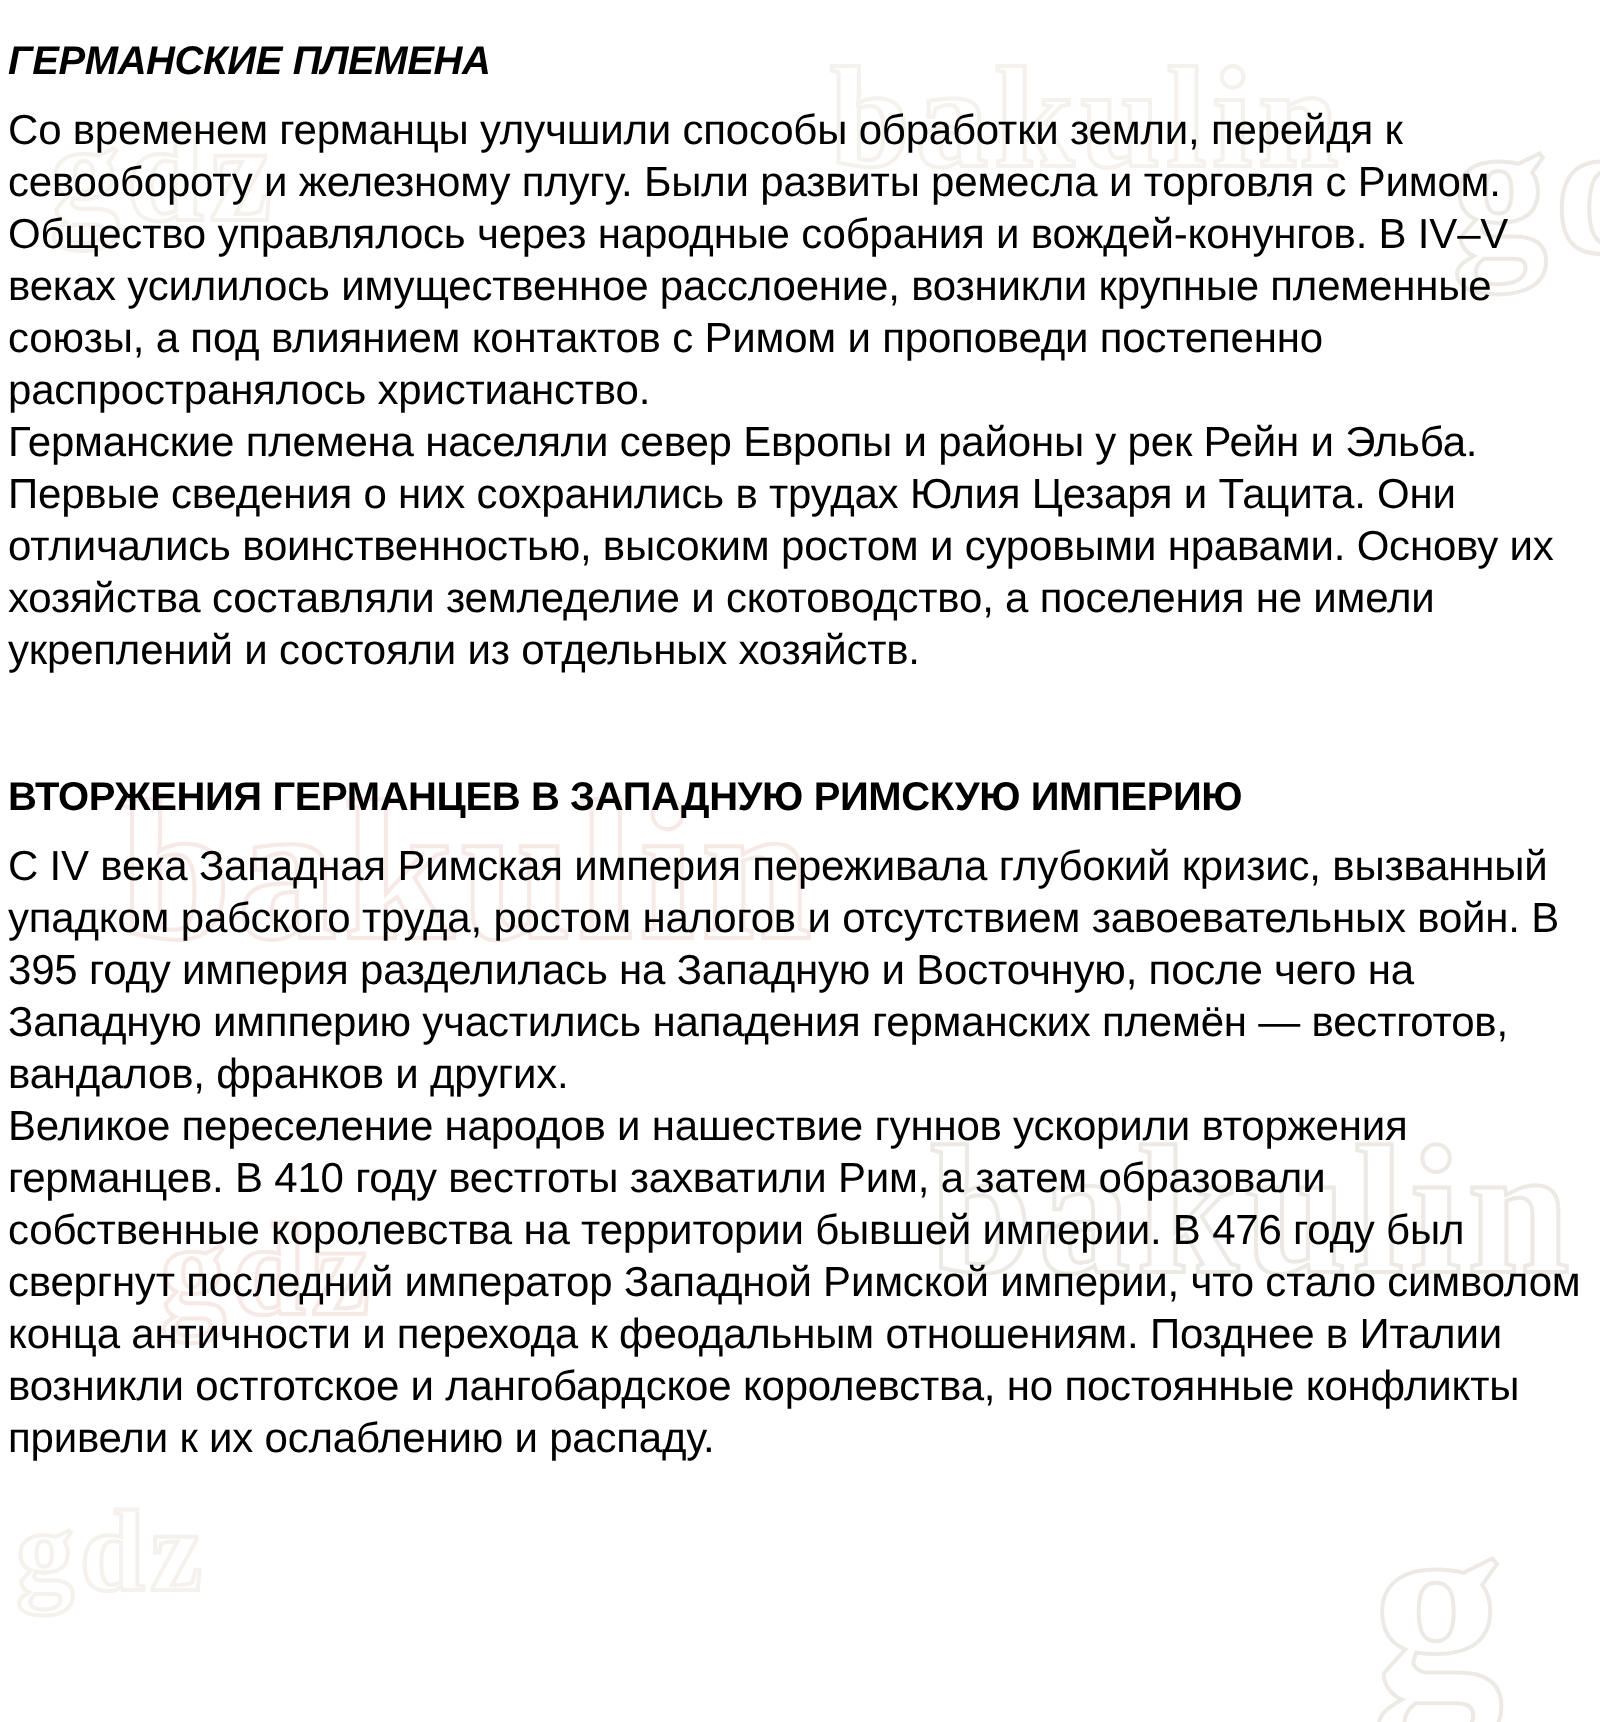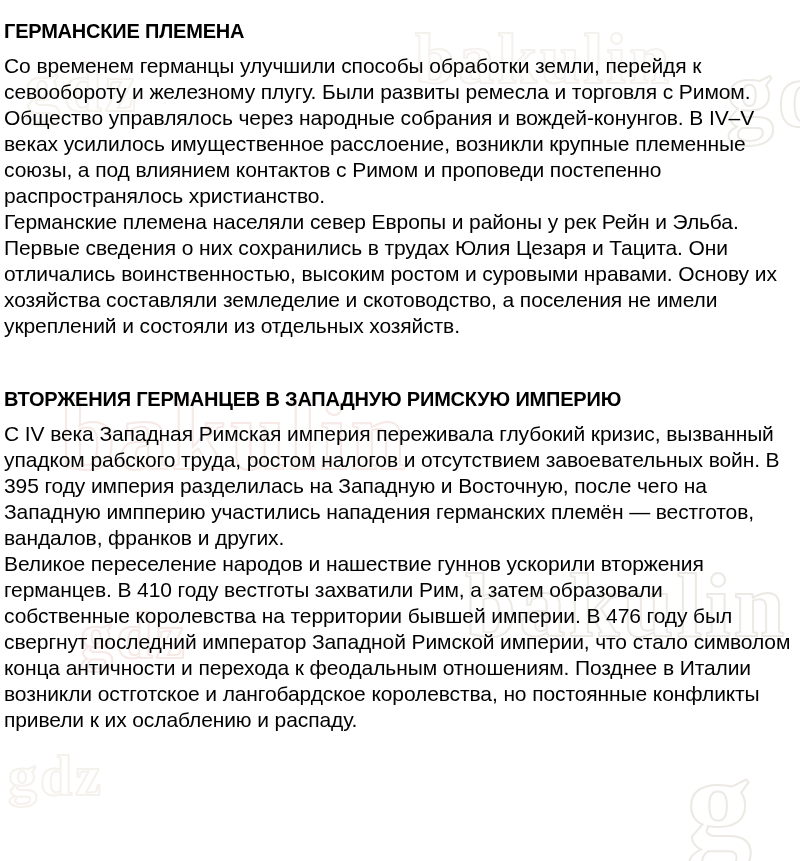--- a/index.html
+++ b/index.html
@@ -64,21 +64,21 @@
     line-height: 22px;
     font-weight: bold;
   }
   .section-heading {
     margin: 0;
     font-size: 20px;
     line-height: 23px;
     font-weight: bold;
     letter-spacing: -0.2px;
   }
-  .section-1 .section-heading { margin-top: 20px; }
+  .section-1 .section-heading { margin-top: 20px; font-style: italic; }
   .section-2 .section-heading { margin-top: 49px; }
   .doc p {
     margin: 0;
     font-size: 21px;
     line-height: 26px;
     letter-spacing: -0.1px;
   }
   .section-heading + p { margin-top: 10px; }
   p + p { margin-top: 9px; }
 </style>

